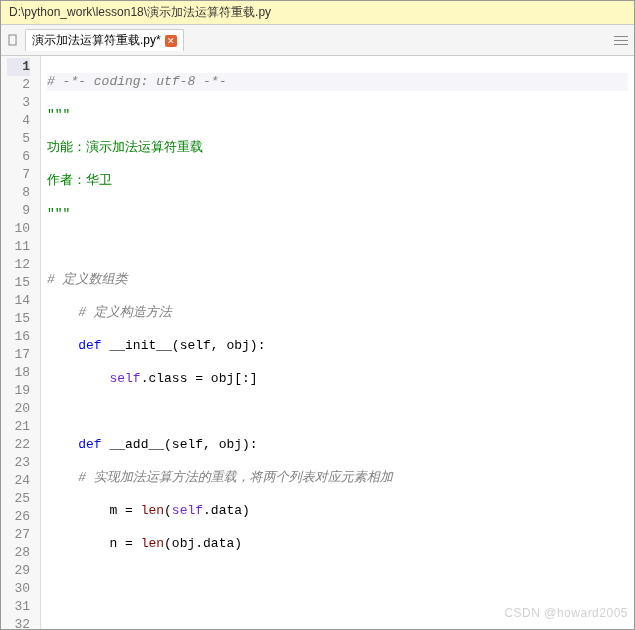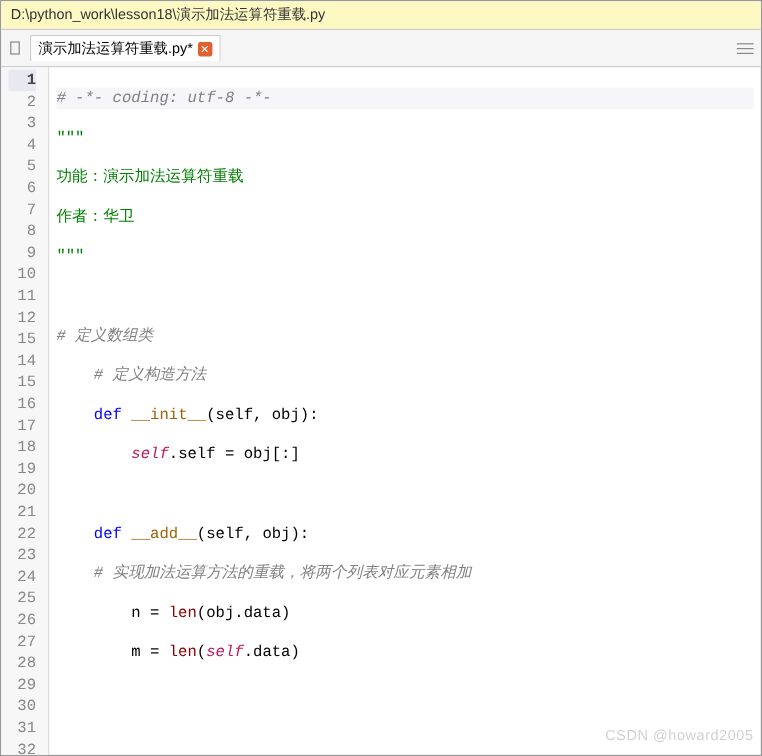--- a/index.html
+++ b/index.html
@@ -105,22 +105,22 @@
 .code .line {
   height: 18px;
   line-height: 18px;
 }
 .code .line.active {
   background: #f5f5fa;
 }
 .c-comment { color: #808080; font-style: italic; }
 .c-str { color: #008000; }
 .c-kw { color: #0000ff; }
-.c-self { color: #be185d; font-style: italic; }
-.c-dunder { color: #a16207; }
+.c-self { color: #6d28d9; }
+.c-dunder { color: #000000; }
 .c-builtin { color: #8b0000; }
 .watermark {
   position: absolute;
   right: 6px;
   bottom: 20px;
   color: rgba(150,150,150,0.45);
   font-family: Arial, sans-serif;
   font-size: 12px;
   letter-spacing: 0.5px;
 }
@@ -185,26 +185,26 @@
   <div class="code">
 <div class="line active"><span class="c-comment"># -*- coding: utf-8 -*-</span></div>
 <div class="line"><span class="c-str">"""</span></div>
 <div class="line"><span class="c-str">功能：演示加法运算符重载</span></div>
 <div class="line"><span class="c-str">作者：华卫</span></div>
 <div class="line"><span class="c-str">"""</span></div>
 <div class="line"></div>
 <div class="line"><span class="c-comment"># 定义数组类</span></div>
 <div class="line"><span class="c-comment">    # 定义构造方法</span></div>
 <div class="line">    <span class="c-kw">def</span> <span class="c-dunder">__init__</span><span>(self, obj):</span></div>
-<div class="line">        <span class="c-self">self</span><span>.self = obj[:]</span></div>
+<div class="line">        <span class="c-self">self</span><span>.class = obj[:]</span></div>
 <div class="line"></div>
 <div class="line">    <span class="c-kw">def</span> <span class="c-dunder">__add__</span><span>(self, obj):</span></div>
 <div class="line"><span class="c-comment">    # 实现加法运算方法的重载，将两个列表对应元素相加</span></div>
+<div class="line"><span>        m = </span><span class="c-builtin">len</span>(<span class="c-self">self</span><span>.data)</span></div>
 <div class="line"><span>        n = </span><span class="c-builtin">len</span><span>(obj.data)</span></div>
-<div class="line"><span>        m = </span><span class="c-builtin">len</span>(<span class="c-self">self</span><span>.data)</span></div>
 
 
 
 
 
 
 
 
 
 

